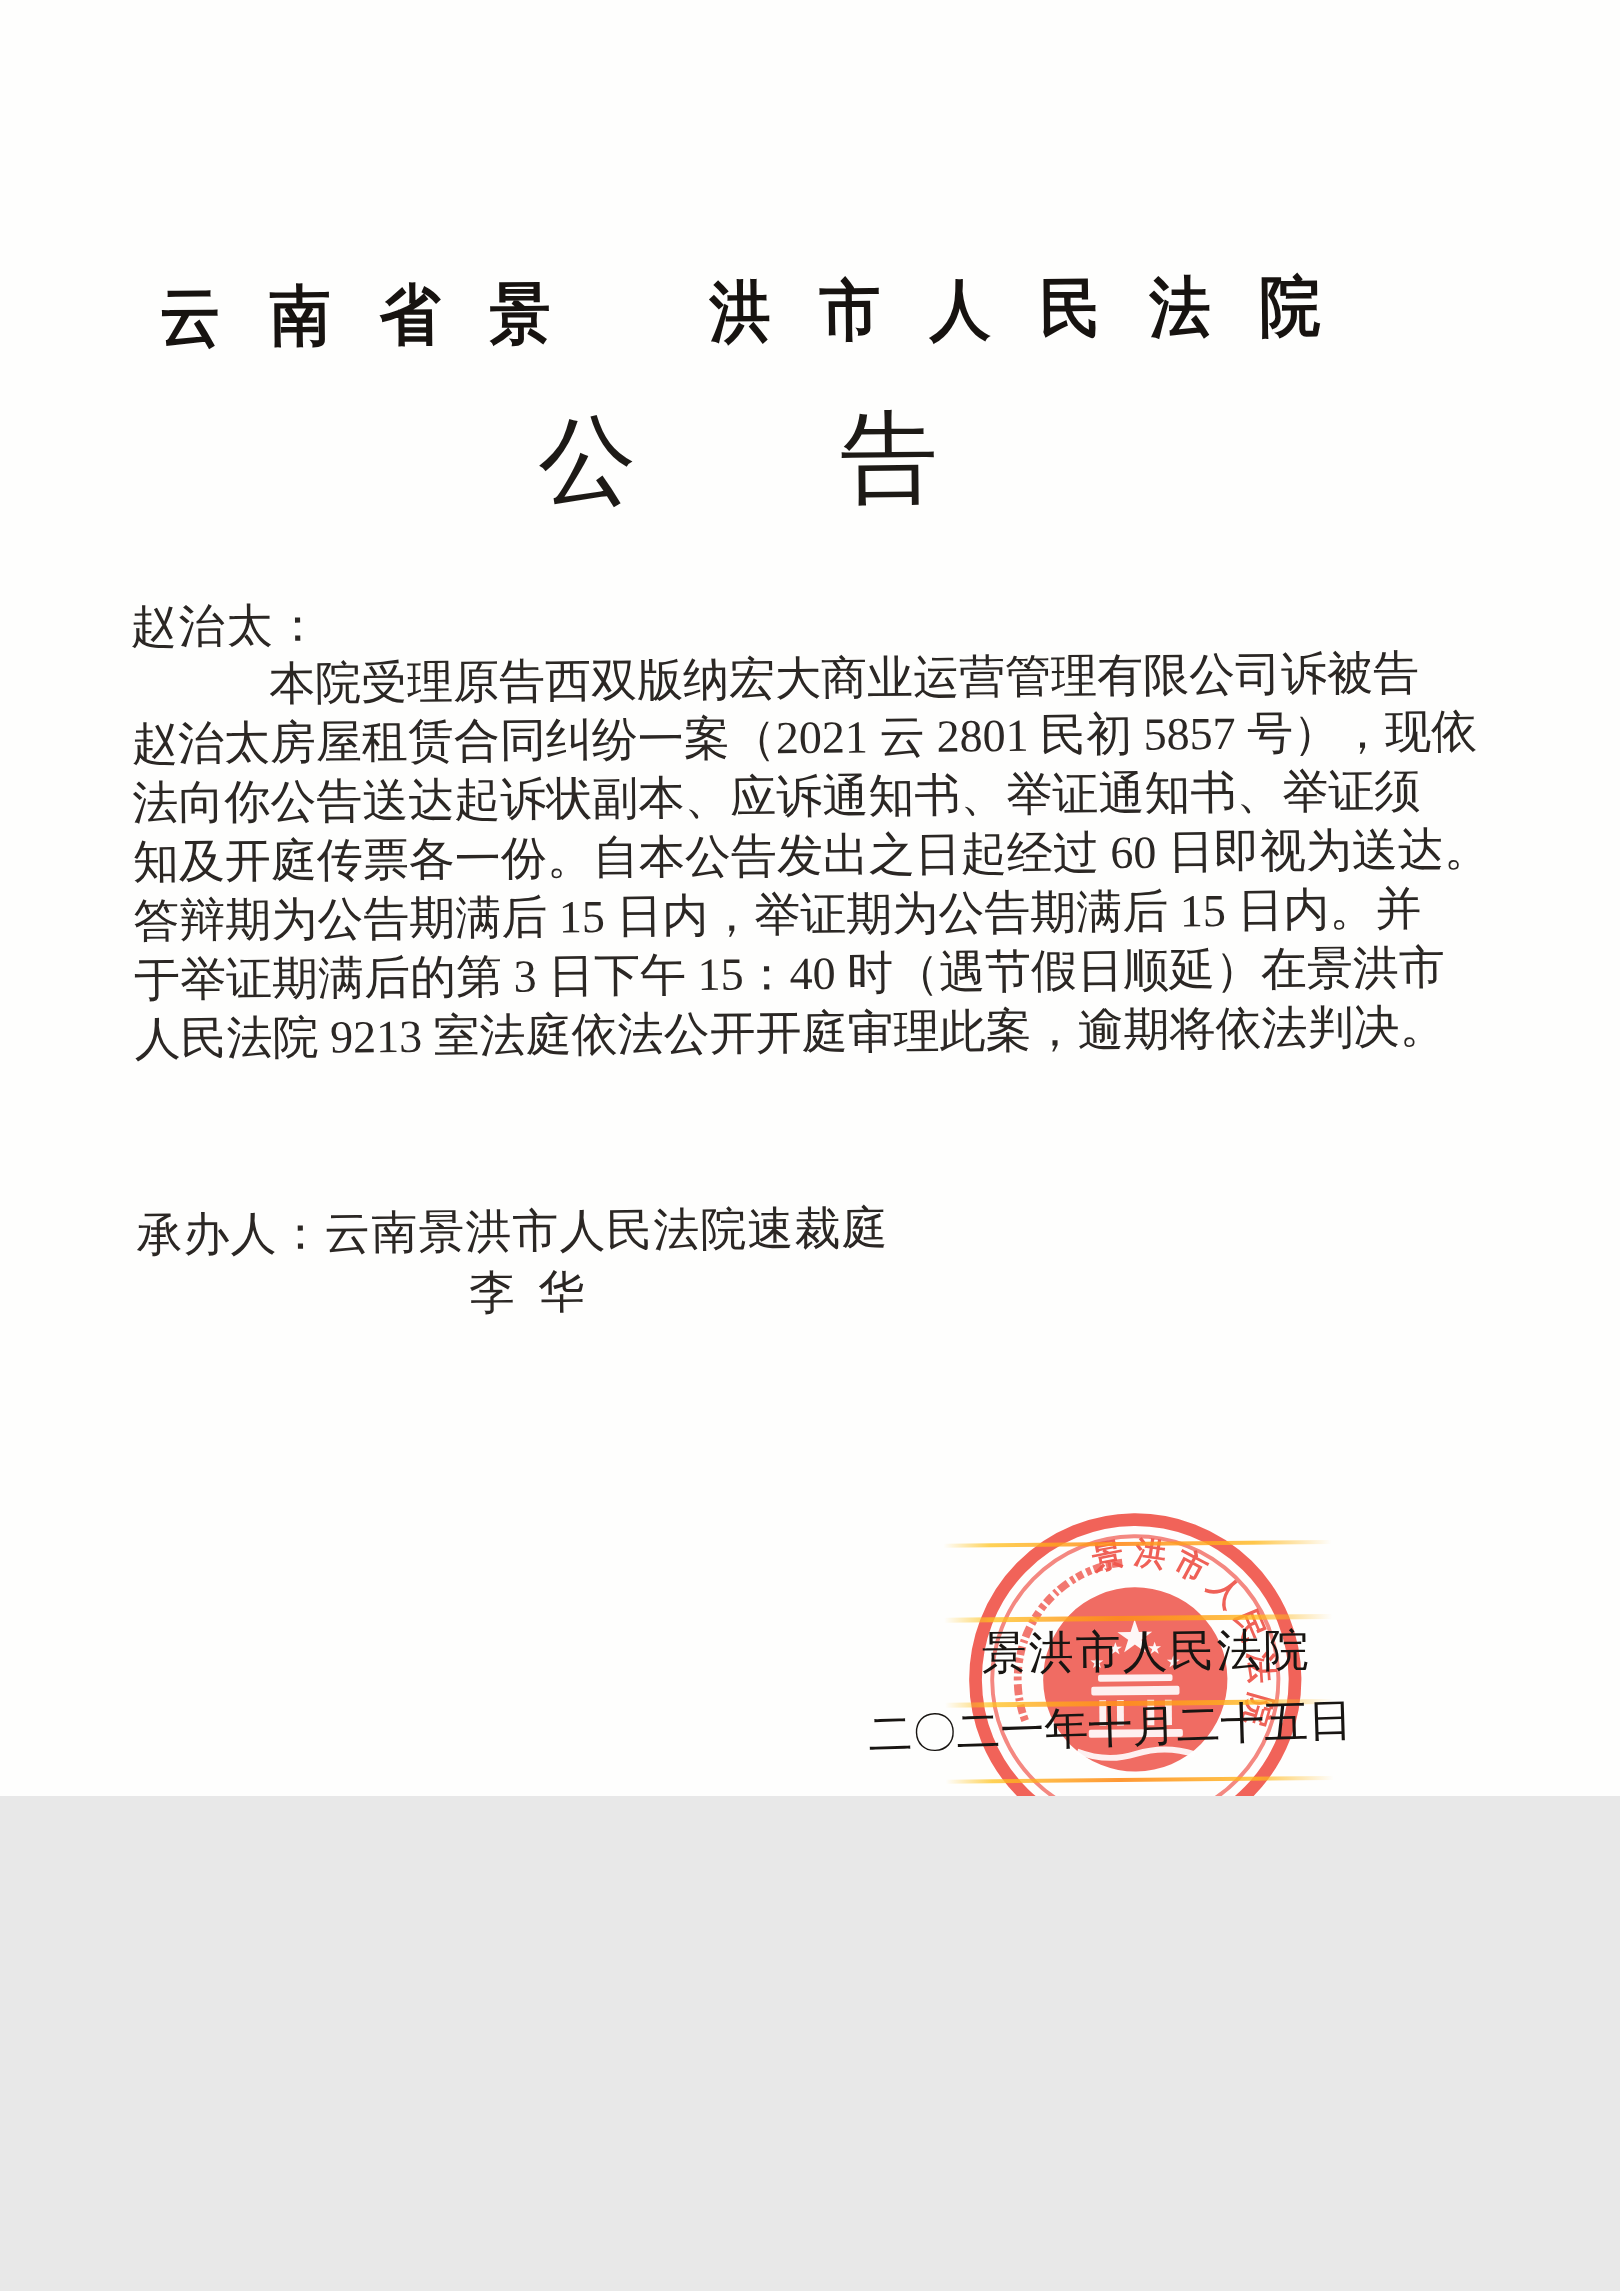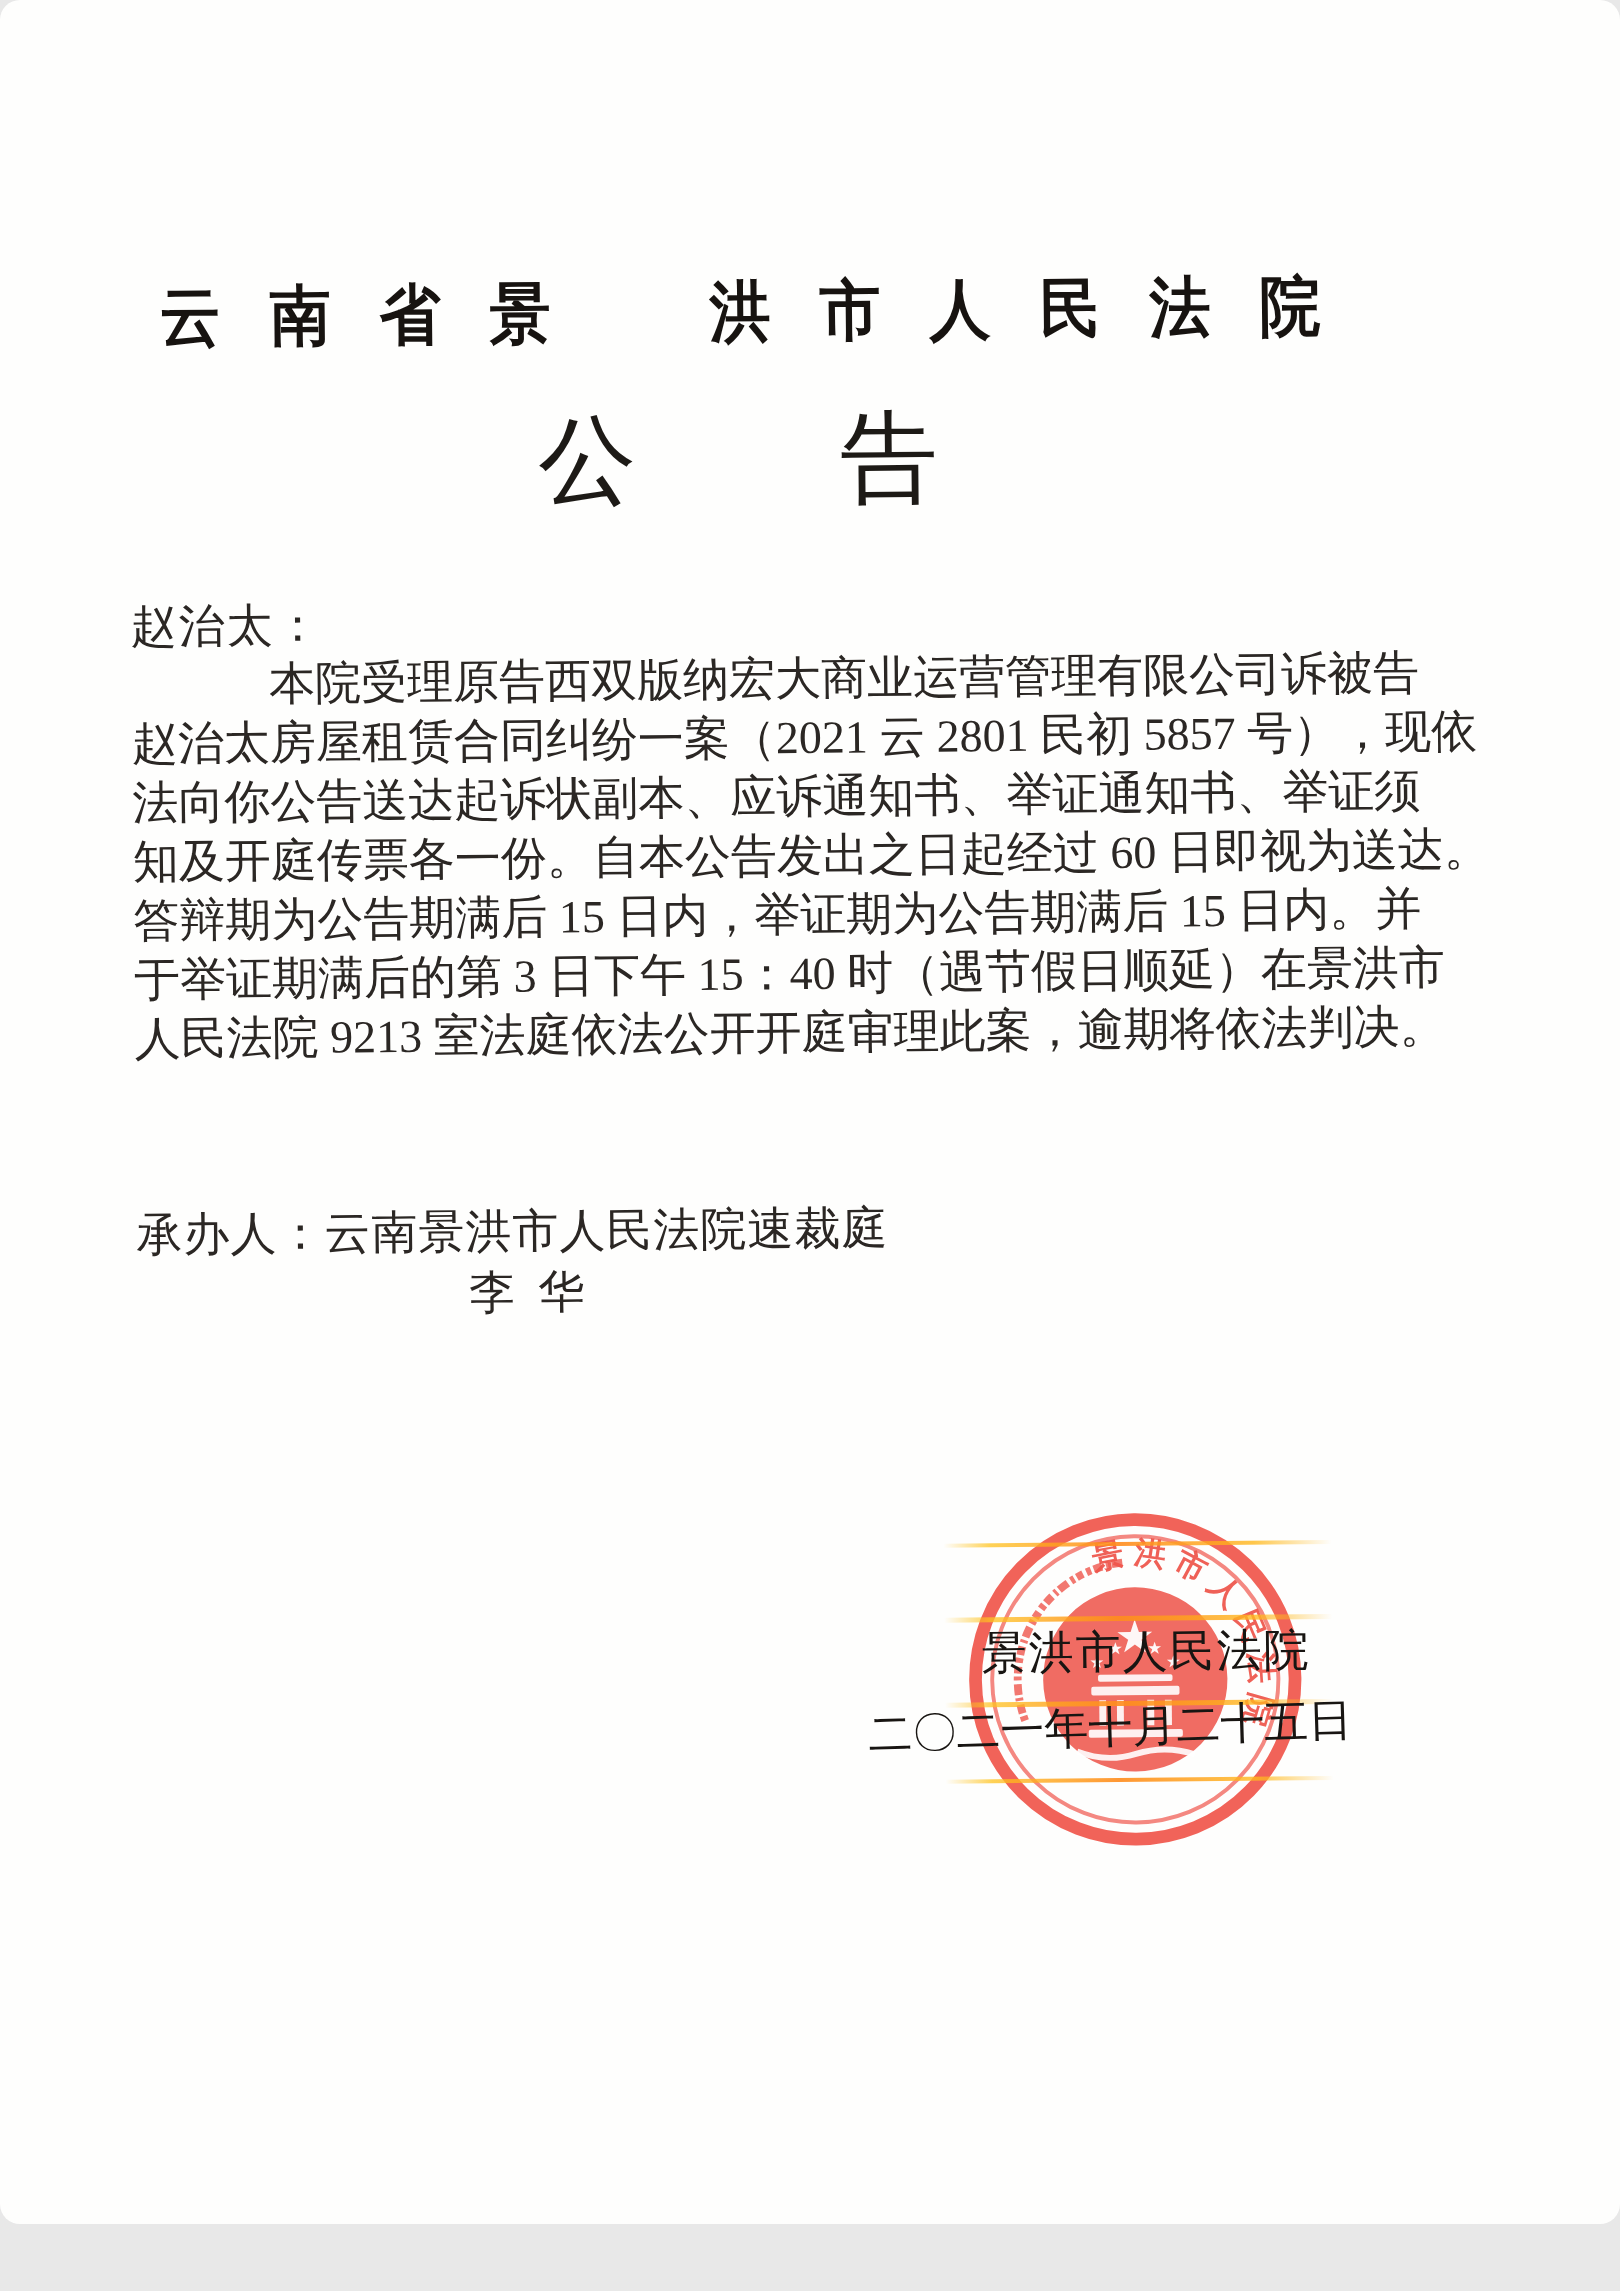--- a/index.html
+++ b/index.html
@@ -1,23 +1,22 @@
 <!DOCTYPE html>
 <html><head>
 <meta charset="utf-8">
 <style>
   html,body{margin:0;padding:0;background:#e8e8e8;}
   .page{
     position:relative;
-    width:1620px;height:2224px;
+    width:1620px;height:1796px;
     background:#fefefd;
     overflow:hidden;
     font-family:"Liberation Serif","DejaVu Serif",serif;
     color:#2b2724;
-    border-radius:20px;
   }
   .tilt{
     position:absolute;left:0;top:0;width:1620px;height:2292px;
     transform:rotate(-0.55deg);
     transform-origin:810px 1078px;
   }
   .court-title{
     position:absolute;left:167px;top:271px;
     font-size:61px;font-weight:700;letter-spacing:49px;
     white-space:nowrap;color:#171310;

